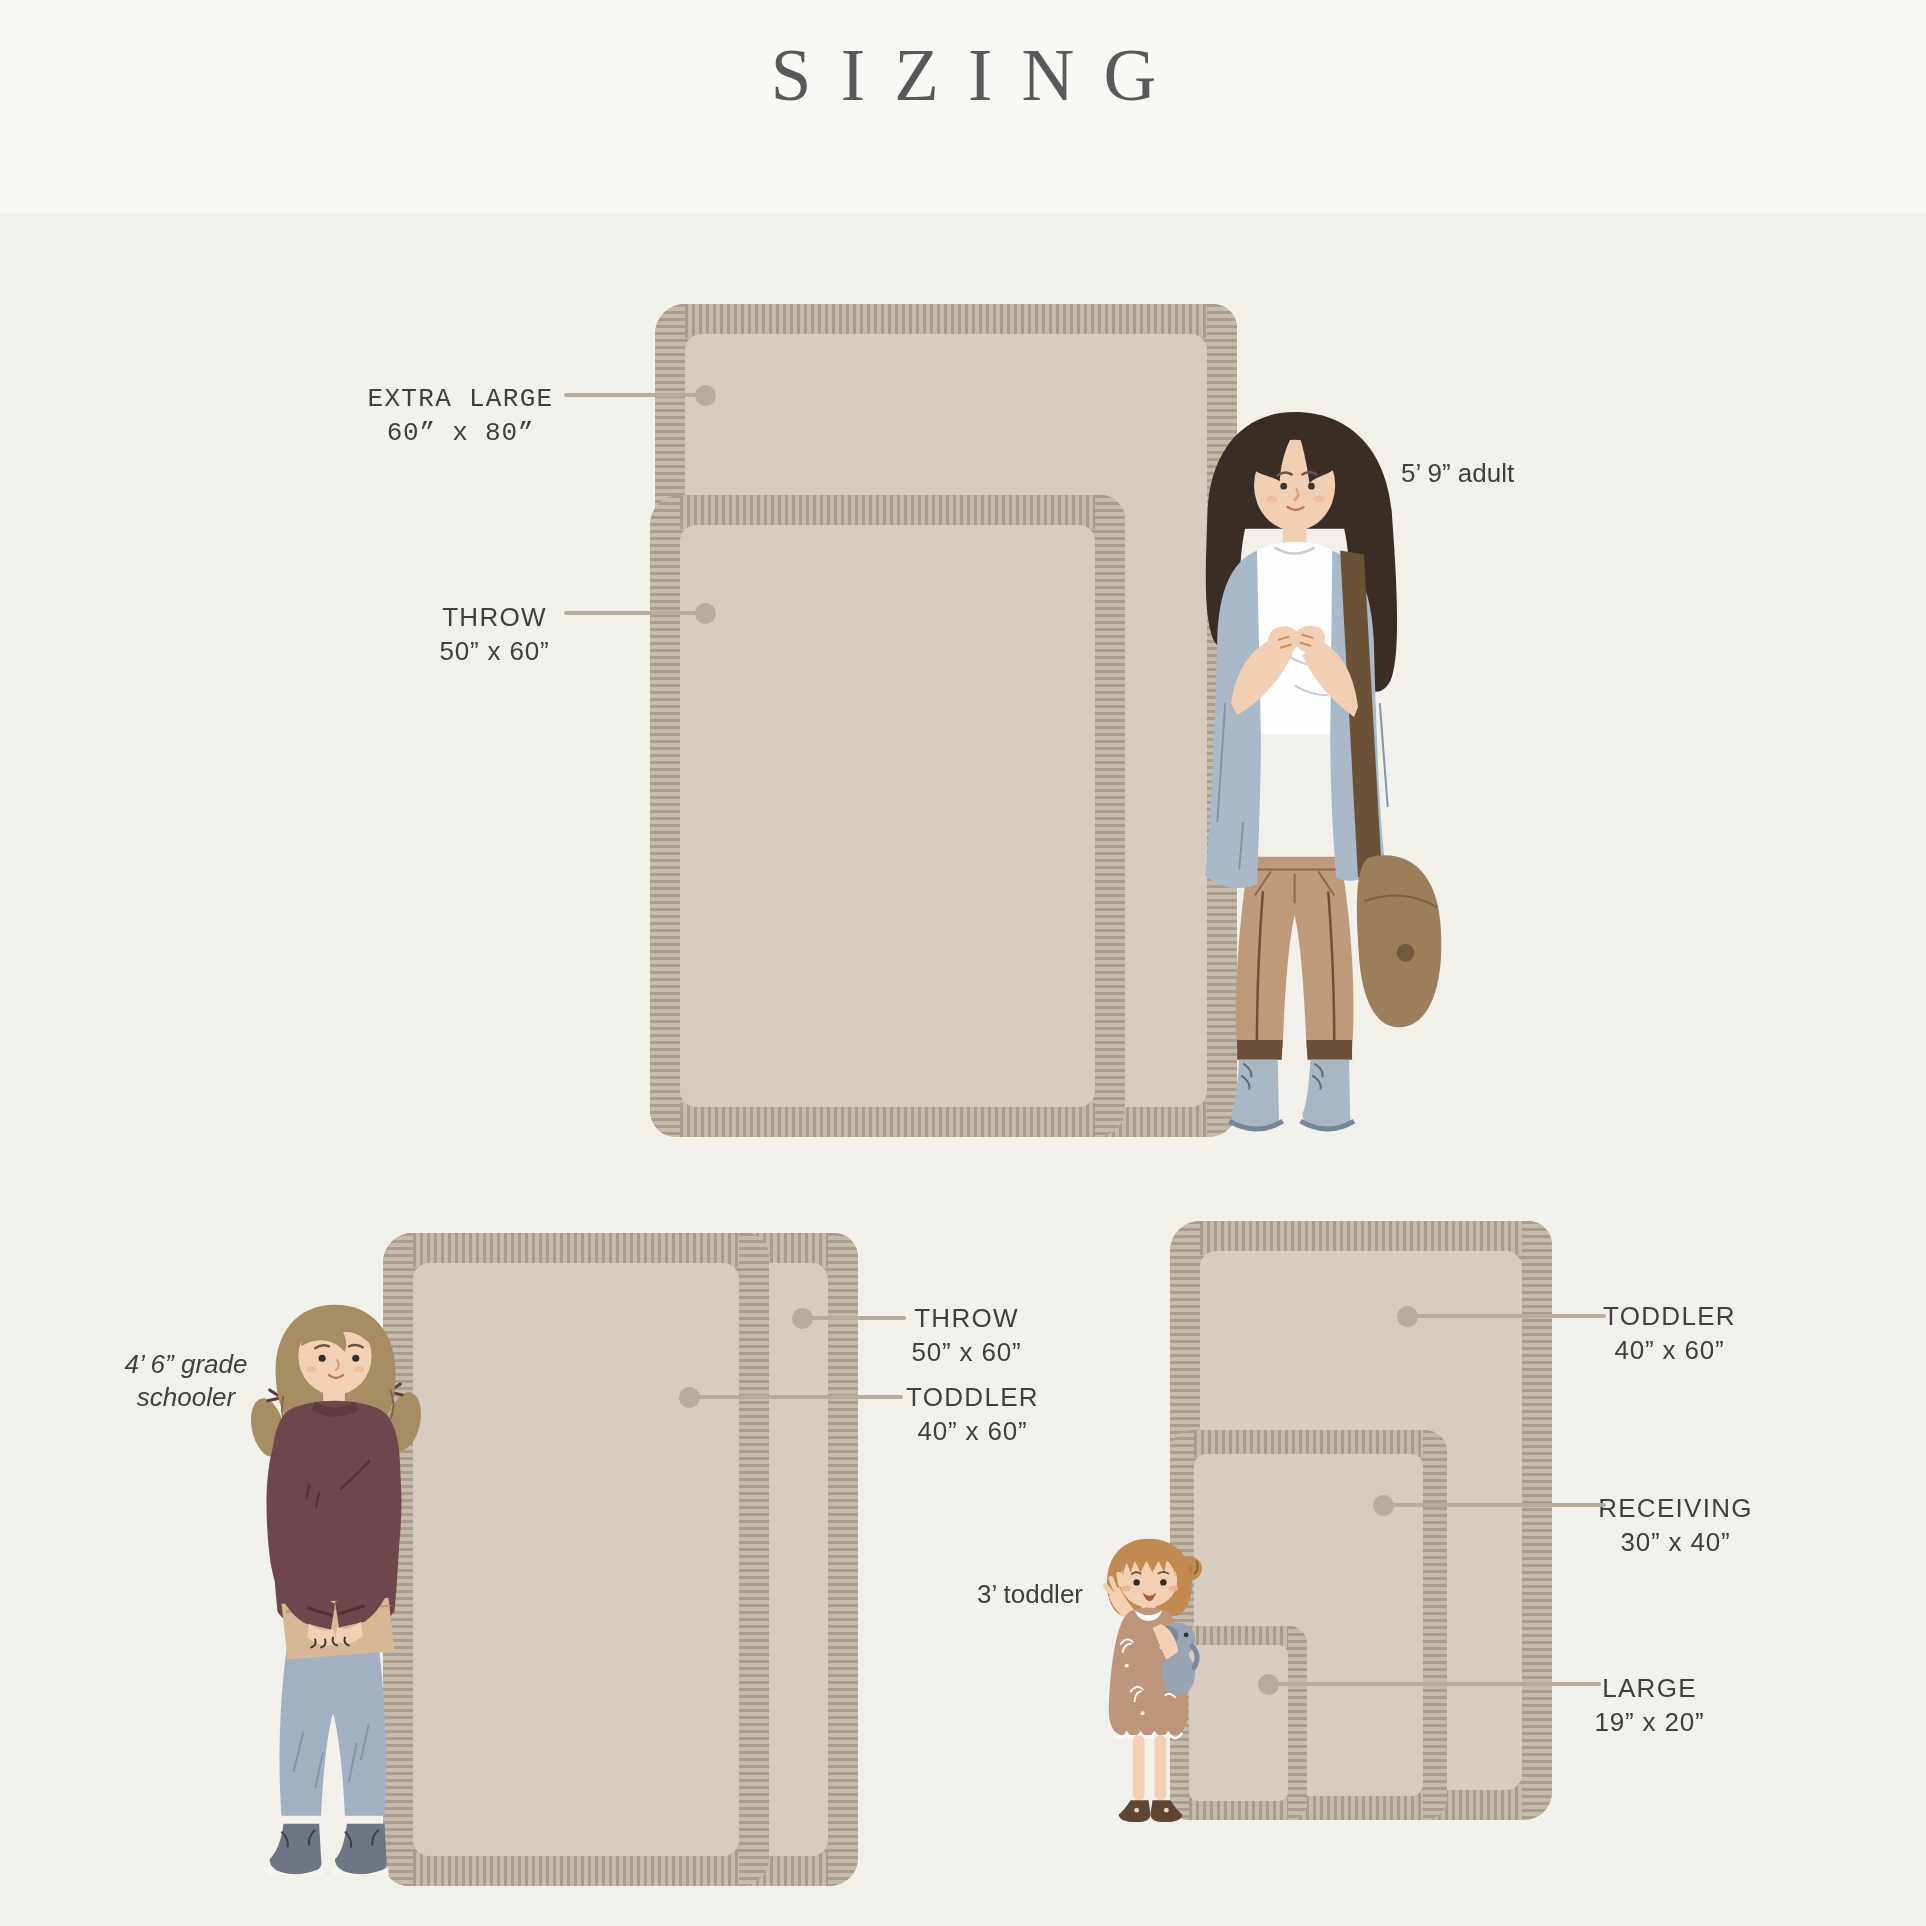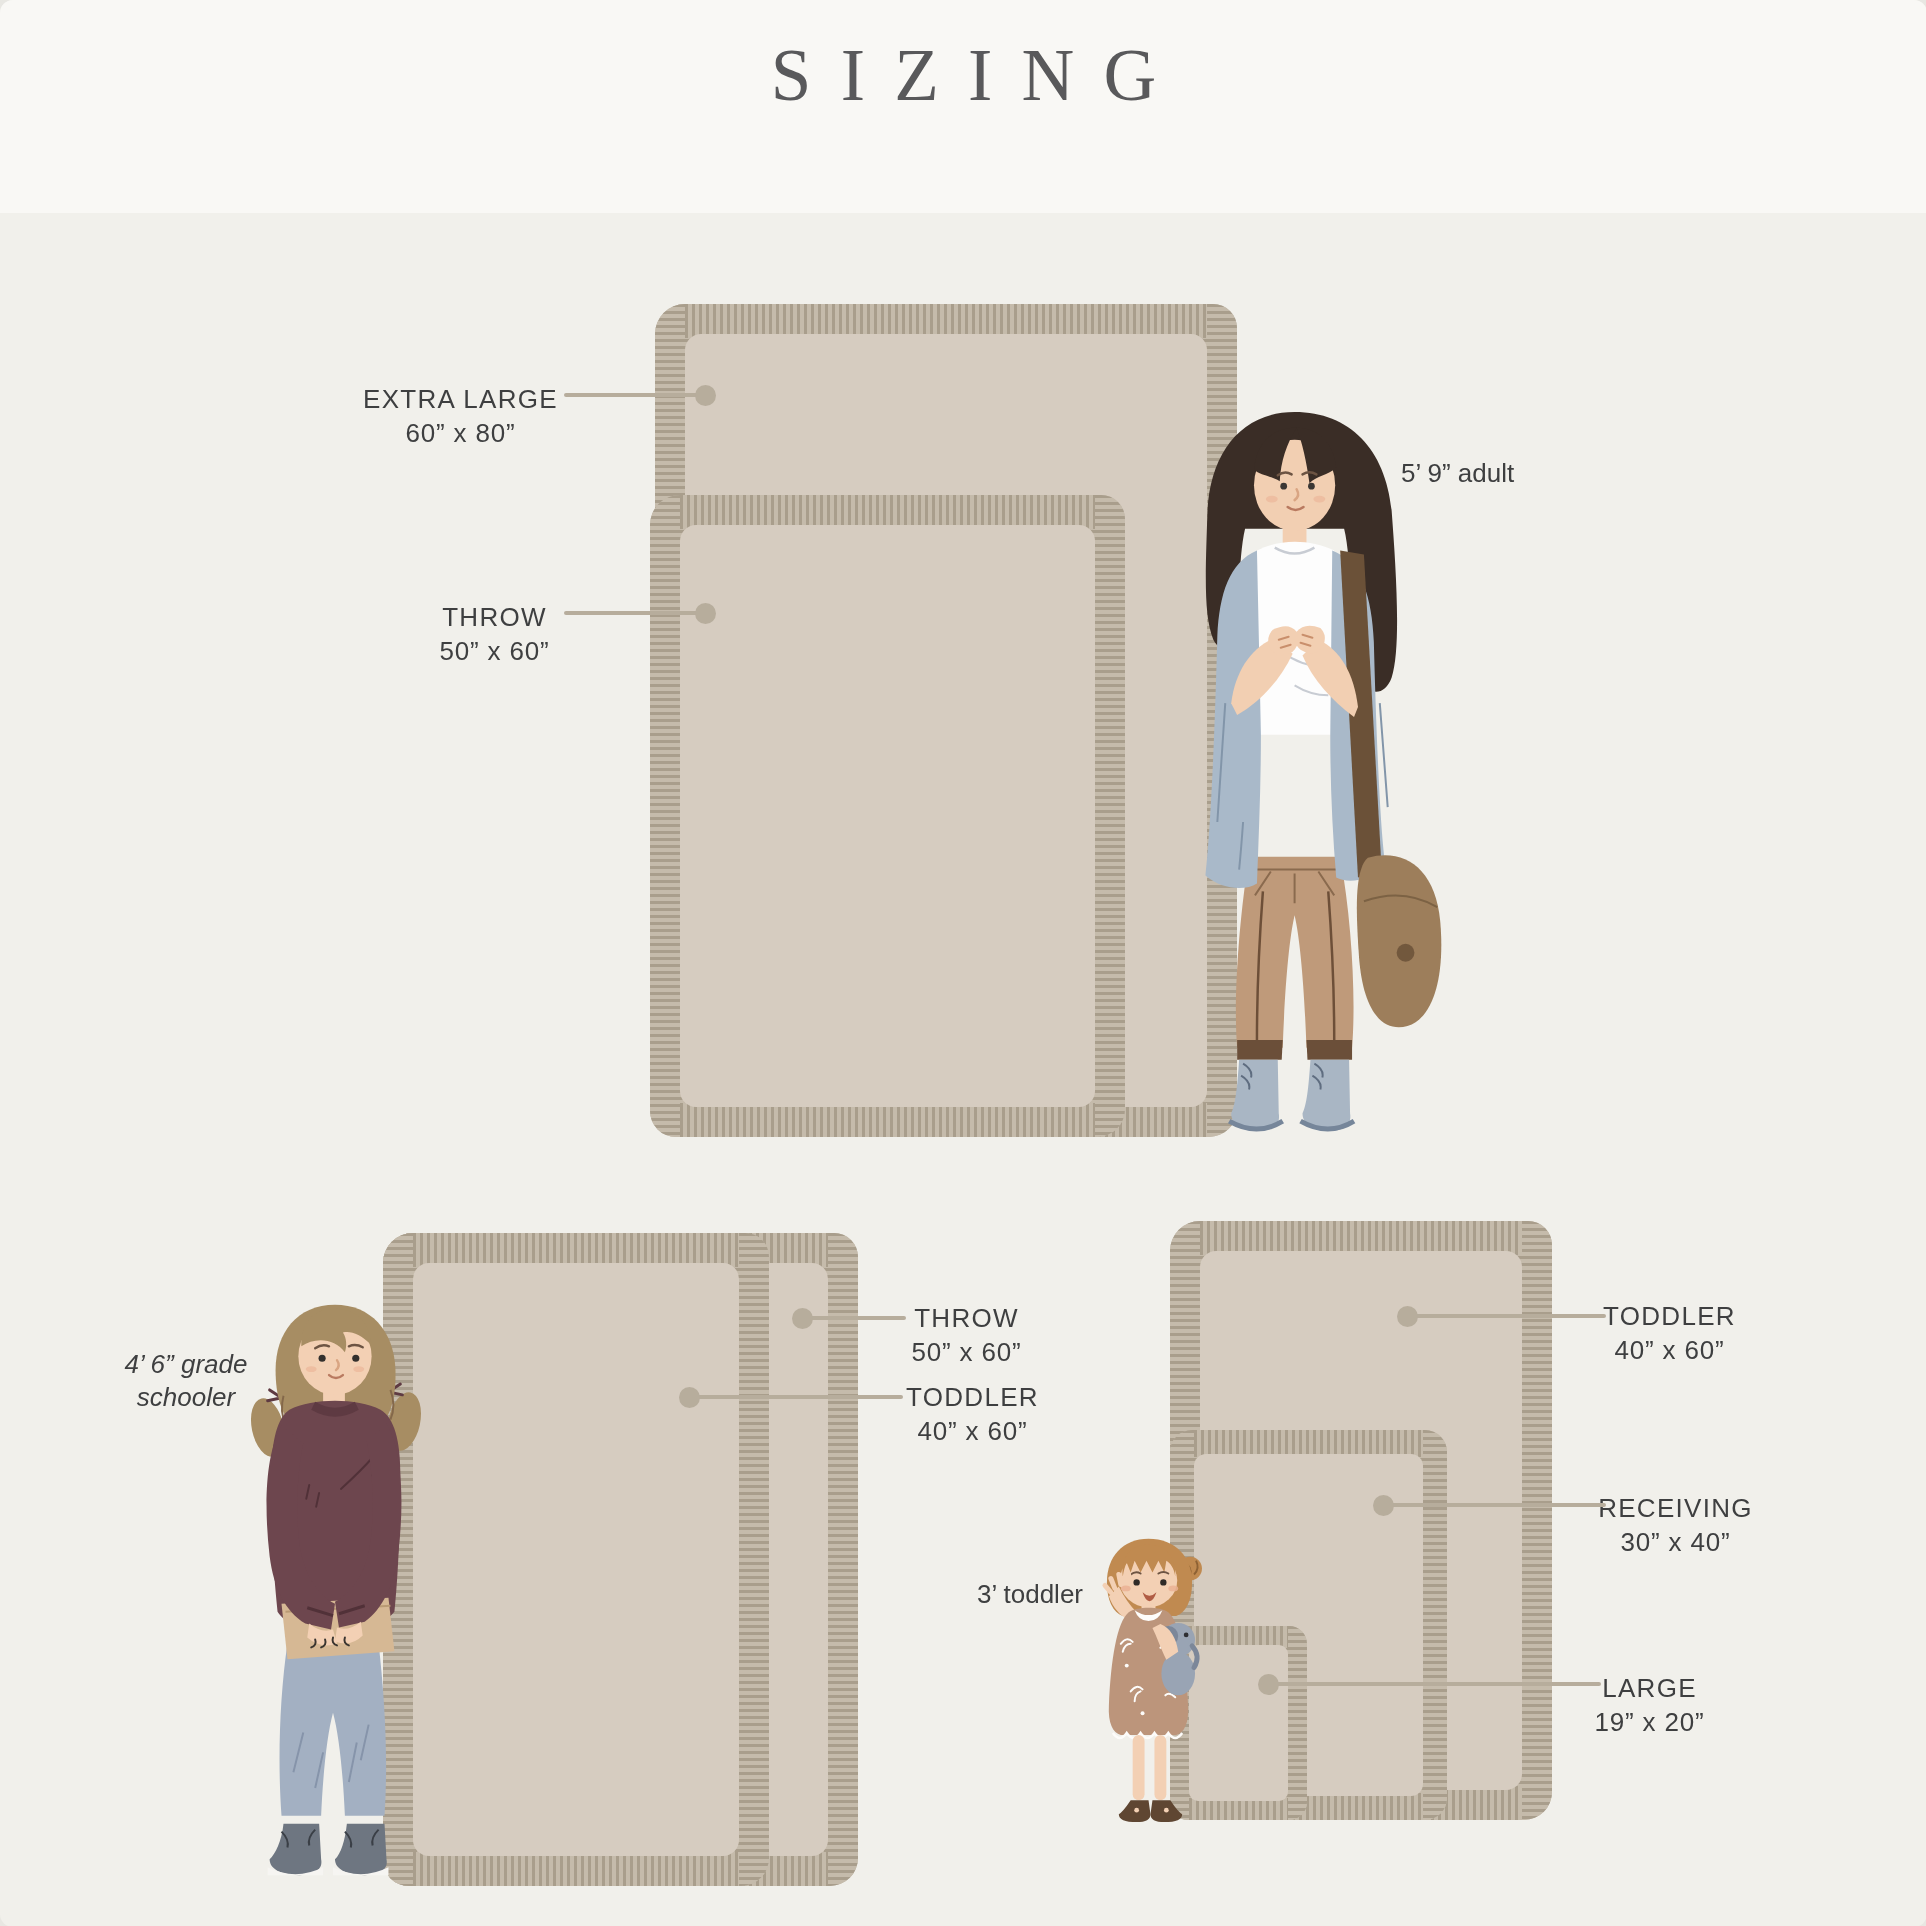--- a/index.html
+++ b/index.html
@@ -1,17 +1,17 @@
 <!DOCTYPE html>
 <html><head>
 <meta charset="utf-8">
 <style>
   html,body{margin:0;padding:0;background:#e8e7e2;}
   .canvas{position:relative;width:1927px;height:1927px;background:#f1f0eb;overflow:hidden;
-          font-family:"Liberation Sans",sans-serif;border-radius:13px;}
+          font-family:"Liberation Sans",sans-serif;}
   .header-band{position:absolute;top:0;left:0;width:100%;height:213px;background:#f9f8f5;}
   .title{position:absolute;top:34px;left:0;width:100%;text-align:center;
          font-family:"Liberation Serif","DejaVu Serif",serif;font-size:73px;font-weight:400;
          letter-spacing:0.40em;text-indent:0.40em;color:#59595b;}
   .subtitle{position:absolute;top:125px;left:0;width:100%;text-align:center;
             font-size:33px;color:#b18e70;letter-spacing:0.5px;}
 
   
   .blanket{position:absolute;background:#c0b6a6;overflow:hidden;
            border-radius:30px 24px 28px 26px;}
@@ -63,21 +63,21 @@
   </div>
 
   <div class="blanket" style="left:650px;top:495px;width:475px;height:642px;z-index:2">
     <span class="fl"></span>
     <span class="fr"></span>
     <span class="ft"></span>
     <span class="fb"></span>
     <span class="pad"></span>
   </div>
 
-  <div class="size-label" style="left:322px;top:382px;">
+  <div class="size-label" style="left:322px;top:382px;font-family:Liberation Mono, monospace;">
     <span>EXTRA LARGE</span>
     <span class="dims">60” x 80”</span>
   </div>
   <div class="leader dot-right" style="left:564px;top:393px;width:145px;">
       <span class="dot"></span>
     </div>
 
   <div class="size-label" style="left:356px;top:600px;">
     <span>THROW</span>
     <span class="dims">50” x 60”</span>

